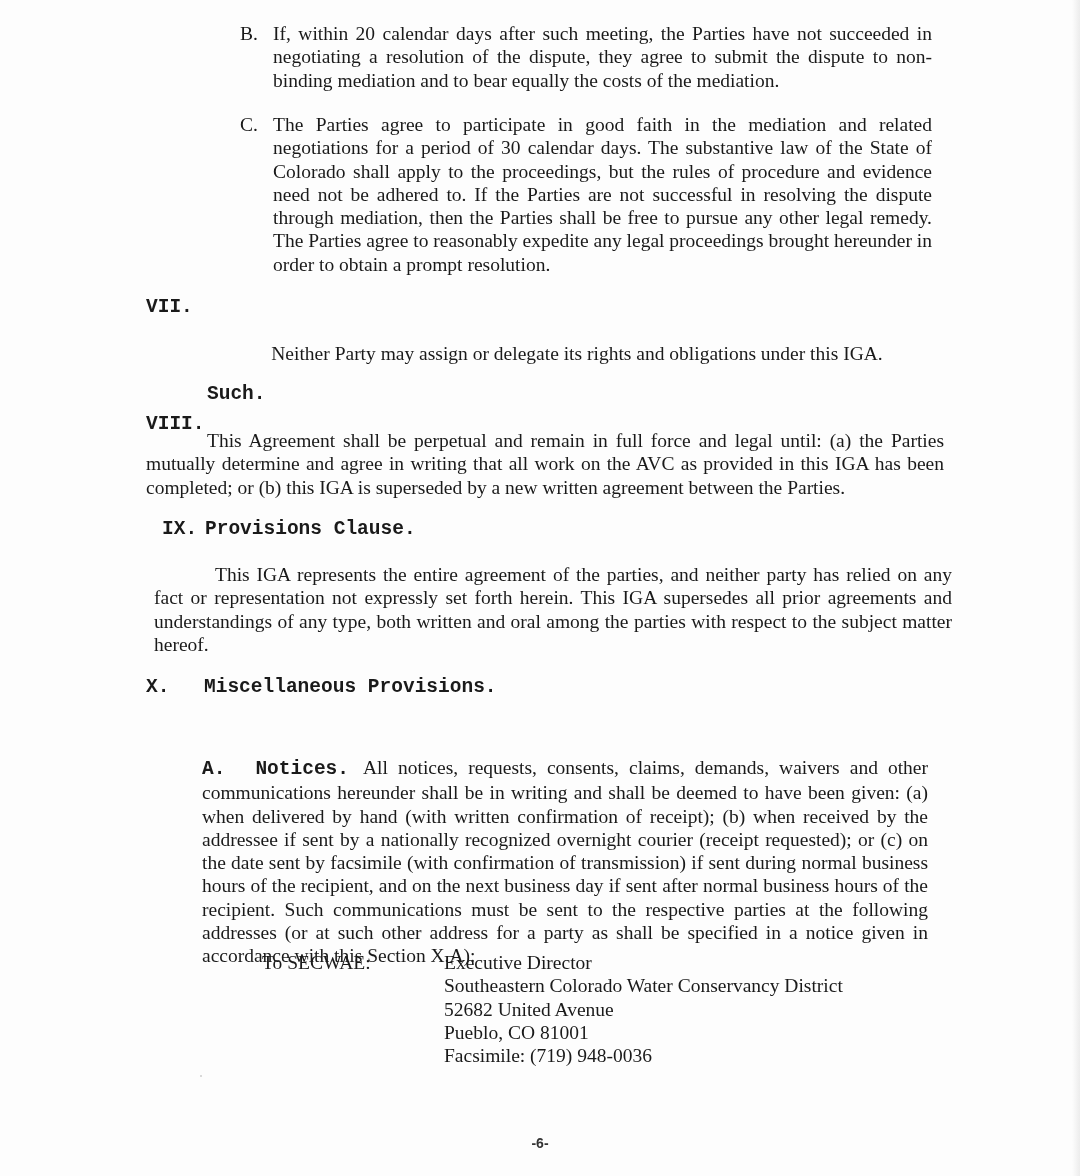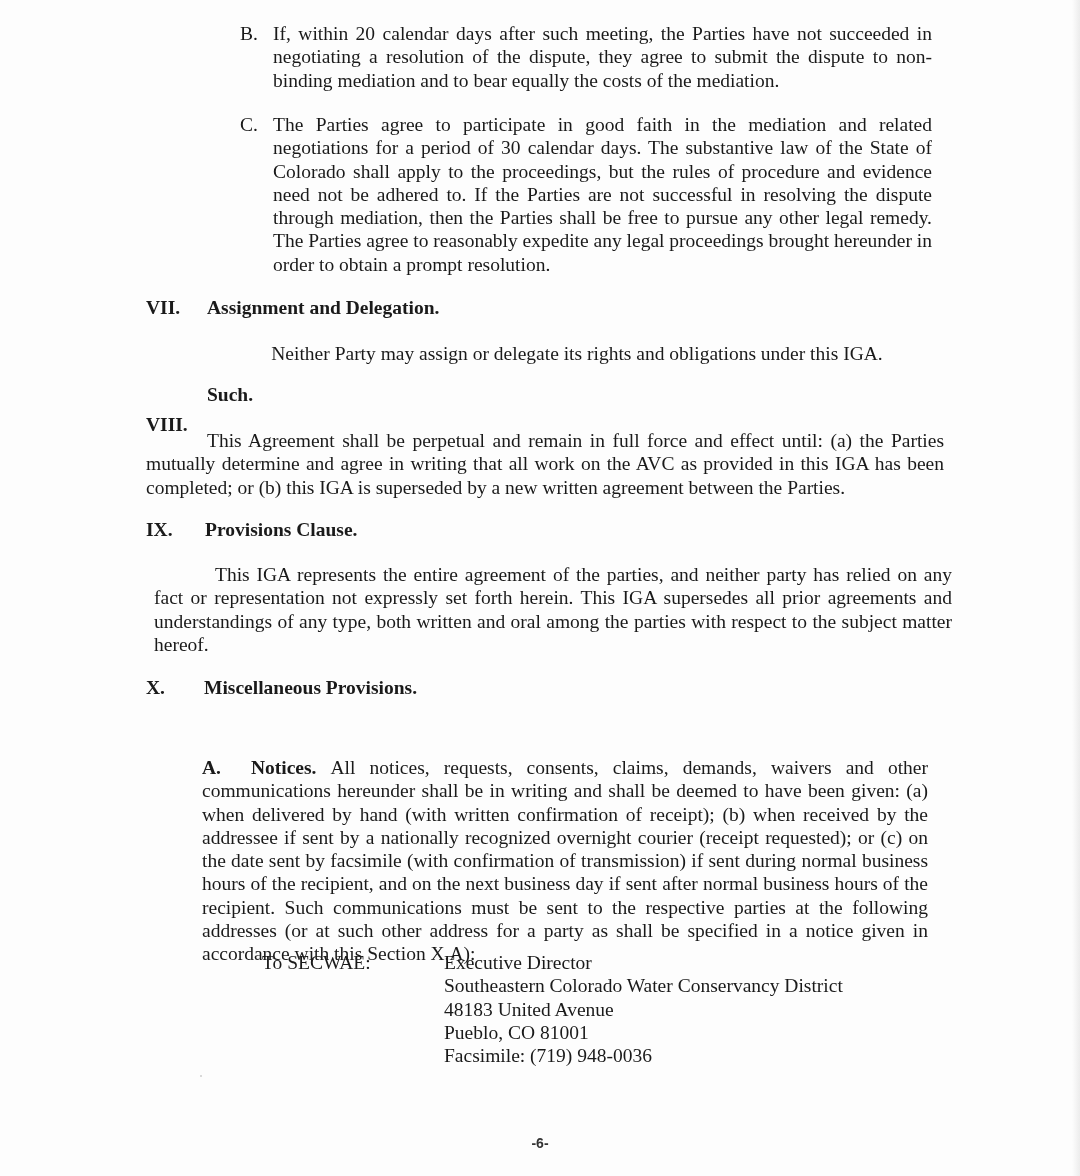--- a/index.html
+++ b/index.html
@@ -21,21 +21,21 @@
     background: linear-gradient(to right, rgba(255,255,255,0), rgba(225,225,225,0.6));
   }
   .txt {
     position: absolute;
     font-size: 19.5px;
     line-height: 23.3px;
     text-align: justify;
     text-align-last: left;
   }
   .lbl { position: absolute; font-size: 19.5px; line-height: 23.3px; }
-  .b { font-weight: bold; }
+  .b { font-weight: bold; font-family: Liberation Mono, monospace; }
   .hang { display: flex; }
   .hang .mark { width: 33px; flex: 0 0 33px; }
   .hang .body { flex: 1; }
   .indent1 { text-indent: 61px; }
   .addr-line { display: block; }
   .footer {
     position: absolute; left: 0; width: 1080px; top: 1135px;
     text-align: center; font-family: "Liberation Sans", sans-serif;
     font-size: 14px; font-weight: bold; color: #333;
   }
@@ -51,43 +51,42 @@
     <span class="mark">B.</span>
     <span class="body">If, within 20 calendar days after such meeting, the Parties have not succeeded in negotiating a resolution of the dispute, they agree to submit the dispute to non-binding mediation and to bear equally the costs of the mediation.</span>
   </div>
 
   <div class="txt hang" style="left:240px; top:113px; width:692px;">
     <span class="mark">C.</span>
     <span class="body">The Parties agree to participate in good faith in the mediation and related negotiations for a period of 30 calendar days. The substantive law of the State of Colorado shall apply to the proceedings, but the rules of procedure and evidence need not be adhered to.  If the Parties are not successful in resolving the dispute through mediation, then the Parties shall be free to pursue any other legal remedy. The Parties agree to reasonably expedite any legal proceedings brought hereunder in order to obtain a prompt resolution.</span>
   </div>
 
   <div class="lbl b" style="left:146px; top:296px;">VII.</div>
-  <div class="lbl b" style="left:207px; top:296px;">Assignment and Delegation.</div>
   <div class="lbl" style="left:207px; top:342px; width:740px;text-align:center;">Neither Party may assign or delegate its rights and obligations under this IGA.</div>
 
   <div class="lbl b" style="left:146px; top:383px;margin-top:30px;">VIII.</div>
   <div class="lbl b" style="left:207px; top:383px;">Such.</div>
-  <div class="txt indent1" style="left:146px; top:429px; width:798px;">This Agreement shall be perpetual and remain in full force and effect until: (a) the Parties mutually determine and agree in writing that all work on the AVC as provided in this IGA has been completed; or (b) this IGA is superseded by a new written agreement between the Parties.</div>
+  <div class="txt indent1" style="left:146px; top:429px; width:798px;">This Agreement shall be perpetual and remain in full force and legal until: (a) the Parties mutually determine and agree in writing that all work on the AVC as provided in this IGA has been completed; or (b) this IGA is superseded by a new written agreement between the Parties.</div>
 
-  <div class="lbl b" style="left:146px; top:518px;text-align:center;">IX.</div>
+  <div class="lbl b" style="left:162px; top:518px;text-align:center;">IX.</div>
   <div class="lbl b" style="left:205px; top:518px;">Provisions Clause.</div>
   <div class="txt indent1" style="left:146px; top:563px; width:798px;margin-left:8px;">This IGA represents the entire agreement of the parties, and neither party has relied on any fact or representation not expressly set forth herein.  This IGA supersedes all prior agreements and understandings of any type, both written and oral among the parties with respect to the subject matter hereof.</div>
 
   <div class="lbl b" style="left:146px; top:676px;">X.</div>
   <div class="lbl b" style="left:204px; top:676px;">Miscellaneous Provisions.</div>
 
   <div class="txt" style="left:202px; top:720px; width:726px;margin-top:36px;">
     <span class="b">A.</span><span style="display:inline-block; width:30px;"></span><span class="b">Notices.</span><span style="display:inline-block; width:14px;"></span><span>All notices, requests, consents, claims, demands, waivers and other communications hereunder shall be in writing and shall be deemed to have been given:  (a) when delivered by hand (with written confirmation of receipt); (b) when received by the addressee if sent by a nationally recognized overnight courier (receipt requested); or (c) on the date sent by facsimile (with confirmation of transmission) if sent during normal business hours of the recipient, and on the next business day if sent after normal business hours of the recipient.  Such communications must be sent to the respective parties at the following addresses (or at such other address for a party as shall be specified in a notice given in accordance with this Section X.A):</span>
   </div>
 
   <div class="lbl" style="left:262px; top:951px;">To SECWAE:</div>
   <div class="lbl" style="left:444px; top:951px;">
     <span class="addr-line">Executive Director</span>
     <span class="addr-line">Southeastern Colorado Water Conservancy District</span>
-    <span class="addr-line">48183 United Avenue</span>
+    <span class="addr-line">52682 United Avenue</span>
     <span class="addr-line">Pueblo, CO  81001</span>
     <span class="addr-line">Facsimile: (719) 948-0036</span>
   </div>
 
   <div class="speck"></div>
 
   <div class="footer">-6-</div>
 </div>
 
 </body></html>

